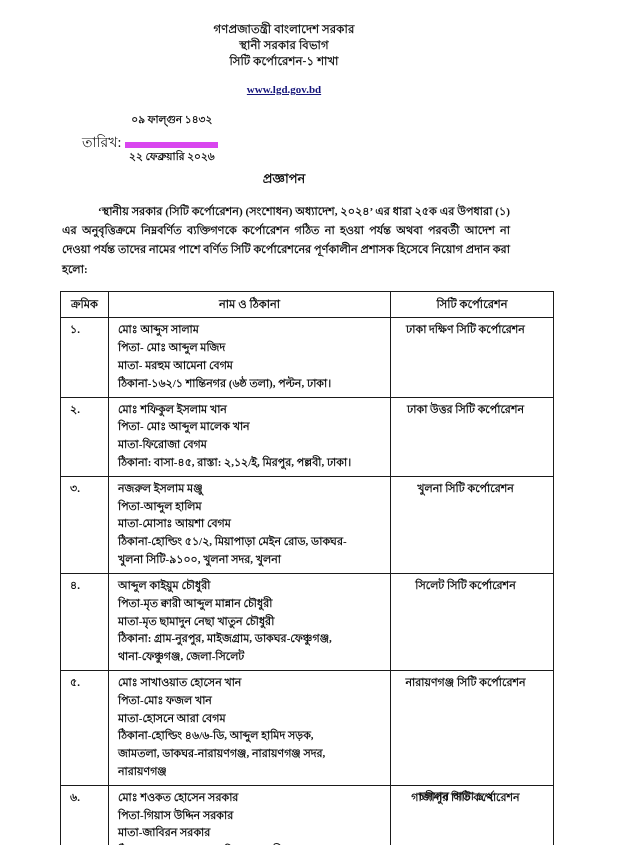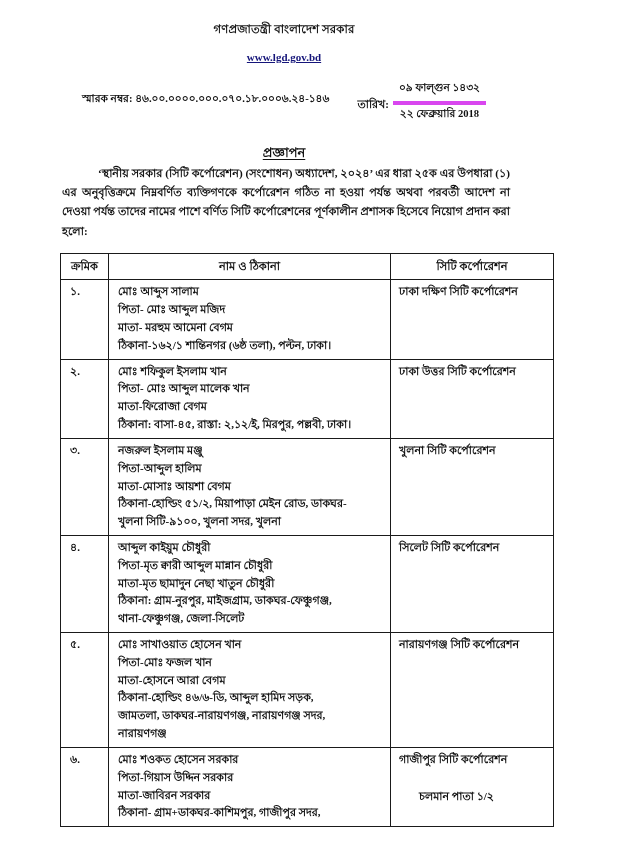--- a/index.html
+++ b/index.html
@@ -61,52 +61,52 @@
     white-space: nowrap;
     padding-top: 11px;
   }
   .date-block {
     display: flex;
     align-items: center;
     gap: 4px;
     padding-right: 28px;
   }
   .date-label {
-    font-size: 11px;
-    font-weight: 700;
+    font-size: 14px;
+    font-weight: 400;
     padding-top: 10px;
   }
   .date-stack {
     text-align: center;
     font-size: 10.6px;
     font-weight: 700;
     line-height: 1.5;
   }
   .date-stack .bn {
-    border-bottom: 4px solid #d946ef;
-    padding: 0 6px 5px 6px;
+    border-bottom: 6px solid #d946ef;
+    padding: 0 6px 14px 6px;
     display: block;
   }
   .date-stack .en {
     padding-top: 1px;
     display: block;
   }
 
   
   .doc-title {
     text-align: center;
     font-size: 13px;
     font-weight: 700;
-    margin-top: 21px;
-    text-decoration: underline;
+    margin-top: 4px;
     text-underline-offset: 2px;
   }
 
   
   .body-para {
+    margin-top: 12px;
     font-size: 11.2px;
     font-weight: 700;
     line-height: 1.72;
     text-align: justify;
     text-indent: 36px;
     padding: 0 6px 0 10px;
   }
 
   
   table.roster {
@@ -136,49 +136,51 @@
 
   td.serial {
     text-align: left;
     padding: 3px 0 4px 9px;
   }
   td.details {
     padding: 3px 4px 4px 9px;
   }
   td.corp {
     padding: 3px 21px 4px 8px;
+    text-align: center;
   }
   .detail-line { display: block; white-space: nowrap; }
 
   
   .footer {
     position: absolute;
     right: 74px;
     bottom: 38px;
     font-size: 11px;
     font-weight: 700;
   }
 </style>
 </head>
 <body>
 
 <div class="page">
 
   <div class="masthead">
     <div class="line">গণপ্রজাতন্ত্রী বাংলাদেশ সরকার</div>
+    <div class="line">স্থানী সরকার বিভাগ</div>
+    <div class="line">সিটি কর্পোরেশন-১ শাখা</div>
     <a class="url" href="#">www.lgd.gov.bd</a>
   </div>
 
   <div class="memo-row">
-    <div class="memo-no">স্মারক নম্বর: ৪৬.০০.০০০০.০০০.০৭০.১৮.০০০৬.২৪-১৪৬</div>
     <div class="date-block">
       <span class="date-label">তারিখ:</span>
       <span class="date-stack">
         <span class="bn">০৯ ফাল্গুন ১৪৩২</span>
-        <span class="en">২২ ফেব্রুয়ারি 2018</span>
+        <span class="en">২২ ফেব্রুয়ারি ২০২৬</span>
       </span>
     </div>
   </div>
 
   <div class="doc-title">প্রজ্ঞাপন</div>
 
   <div class="body-para">‘স্থানীয় সরকার (সিটি কর্পোরেশন) (সংশোধন) অধ্যাদেশ, ২০২৪’ এর ধারা ২৫ক এর উপধারা (১) এর অনুবৃত্তিক্রমে নিম্নবর্ণিত ব্যক্তিগণকে কর্পোরেশন গঠিত না হওয়া পর্যন্ত অথবা পরবর্তী আদেশ না দেওয়া পর্যন্ত তাদের নামের পাশে বর্ণিত সিটি কর্পোরেশনের পূর্ণকালীন প্রশাসক হিসেবে নিয়োগ প্রদান করা হলো:</div>
 
   <table class="roster">
     <colgroup>

